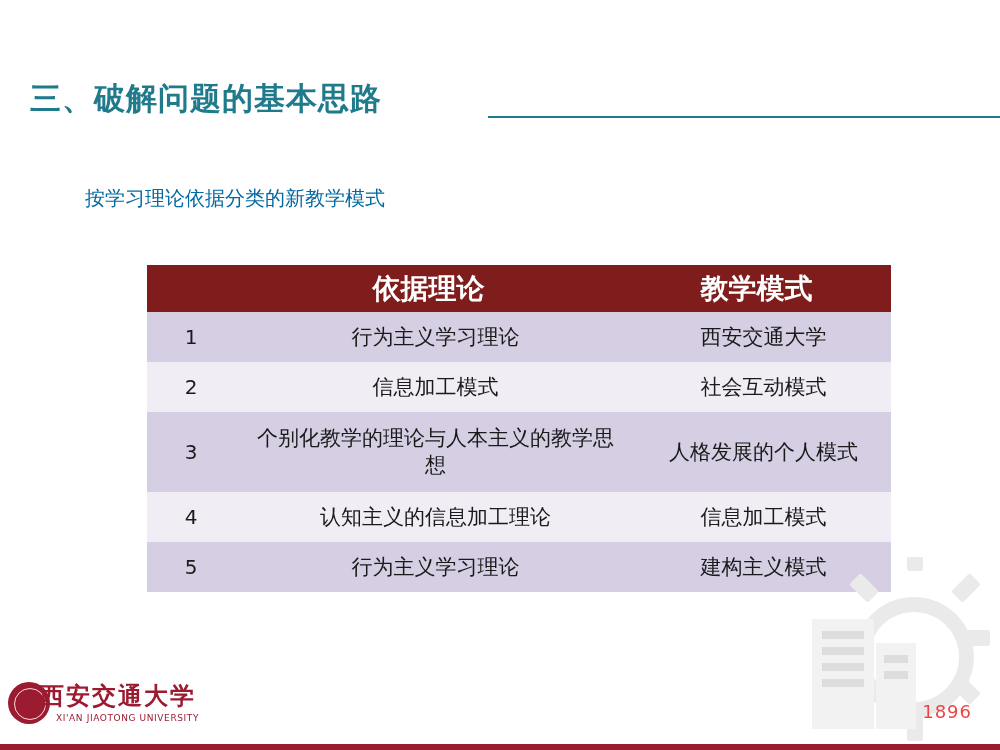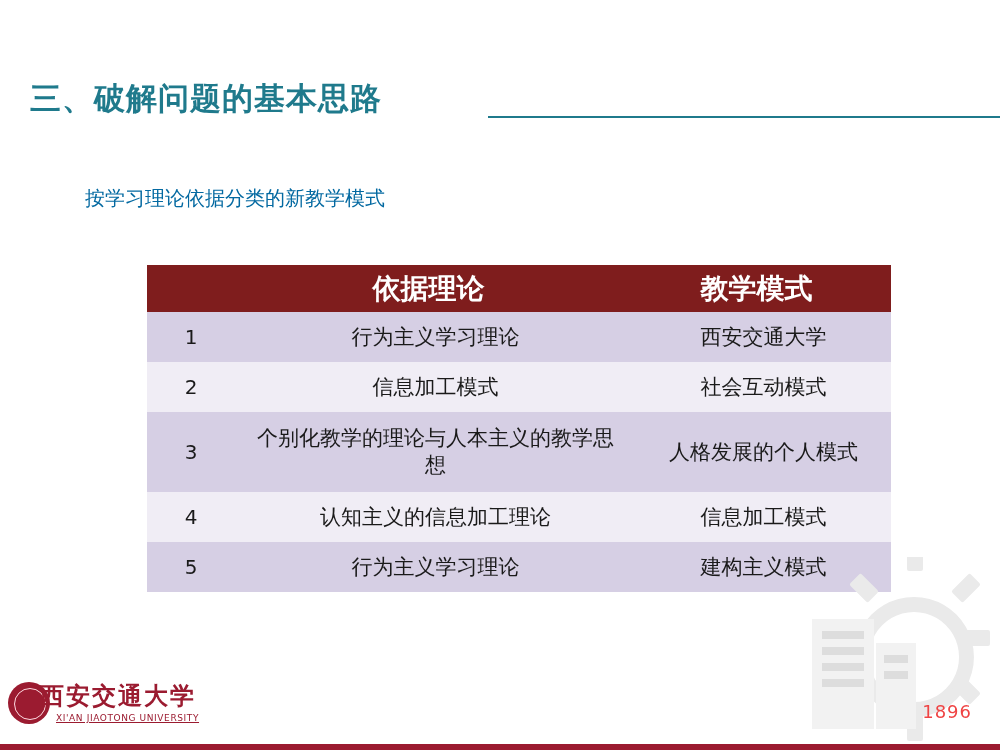--- a/index.html
+++ b/index.html
@@ -153,21 +153,20 @@
     white-space: nowrap;
   }
   .logo-en {
     position: absolute;
     left: 48px;
     top: 33px;
     font-size: 9px;
     color: #9B1B30;
     letter-spacing: 0.6px;
     white-space: nowrap;
-    text-decoration: underline;
   }
   .gear-art {
     position: absolute;
     right: 6px;
     bottom: 8px;
     width: 200px;
     height: 185px;
     opacity: 1;
   }
   .gear-year {

